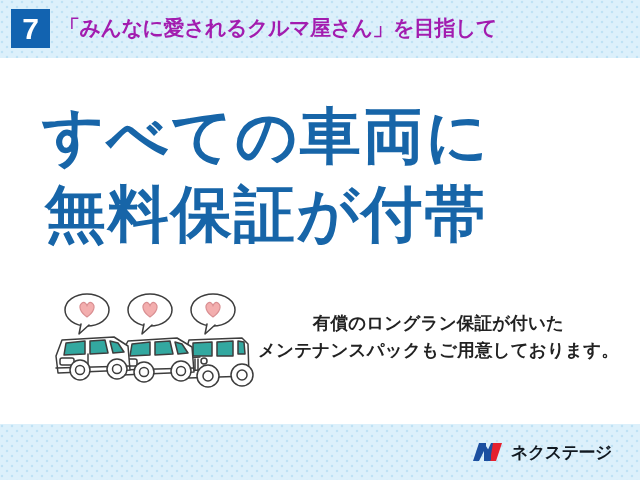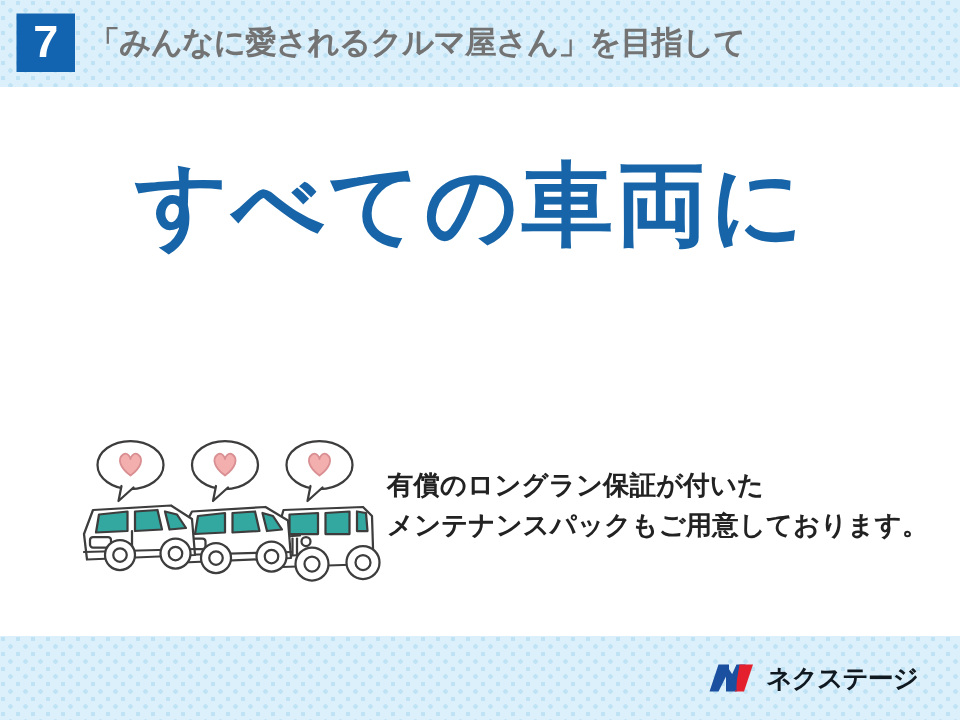--- a/index.html
+++ b/index.html
@@ -55,36 +55,35 @@
     line-height: 39px;
     text-align: center;
     letter-spacing: 0px;
   }
   .header-title {
     position: absolute;
     left: 59px;
     top: 14px;
     font-size: 21px;
     font-weight: bold;
-    color: #737373;
+    color: #a21caf;
     letter-spacing: -0.5px;
     white-space: nowrap;
   }
 
   
   .headline {
     position: absolute;
     left: 0;
     width: 532px;
     text-align: center;
     color: #1765a8;
     font-weight: bold;
     letter-spacing: 2px;
     white-space: nowrap;
-    padding-left: 48px;
   }
   .headline-1 {
     top: 100px;
     font-size: 61px;
     line-height: 72px;
   }
   .headline-2 {
     top: 178px;
     font-size: 61px;
     line-height: 72px;
@@ -103,20 +102,21 @@
   .body-copy {
     position: absolute;
     left: 258px;
     top: 310px;
     color: #222222;
     font-size: 17.5px;
     font-weight: bold;
     line-height: 27px;
     letter-spacing: 0.2px;
     white-space: nowrap;
+    text-align: center;
   }
   .body-copy .note {
     font-size: 16px;
   }
 
   
   .logo {
     position: absolute;
     right: 28px;
     top: 440px;
@@ -142,20 +142,21 @@
 <div class="slide">
 
   <div class="band band-header"></div>
 
   <div class="num-badge">7</div>
 
   <div class="header-title">「みんなに愛されるクルマ屋さん」を目指して</div>
 
   <div class="headline headline-1">すべての車両に</div>
 
+  <div class="headline headline-2">無料保証が付帯</div>
 
   <div class="cars">
     <svg width="205" height="105" viewBox="0 0 205 105">
       <g fill="none" stroke="#3d3d3d" stroke-width="1.5" stroke-linejoin="round" stroke-linecap="round">
 
         <g>
           <ellipse cx="35" cy="18" rx="22" ry="16" fill="#ffffff"></ellipse>
           <path d="M29 32 L27 42 L37 33" fill="#ffffff"></path>
           <path d="M35 25 C28 20 26 14 30 11 C33 9 35 13 35 14 C35 13 37 9 40 11 C44 14 42 20 35 25 Z" fill="#f3aeae" stroke="#d98f92" stroke-width="1.2"></path>
         </g>

